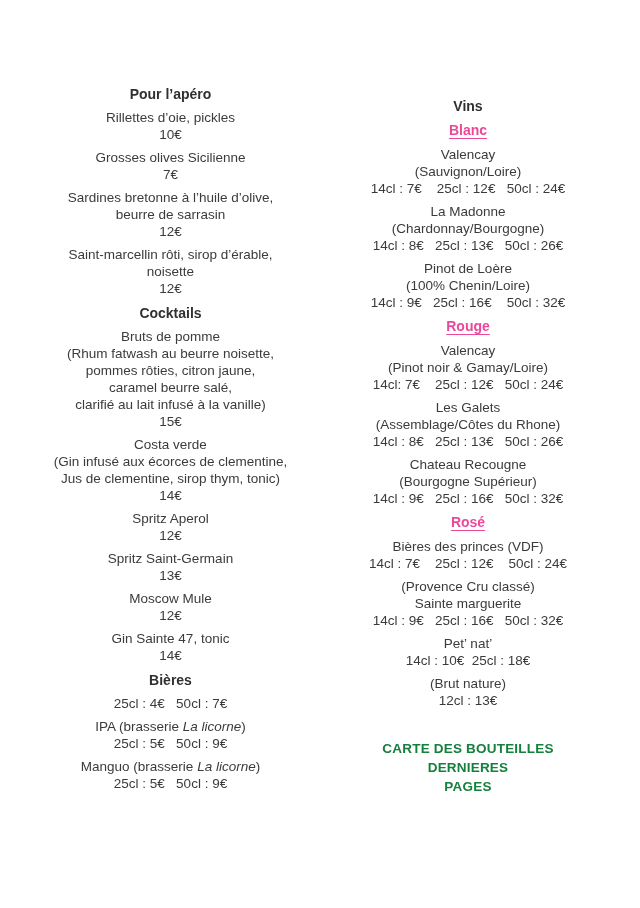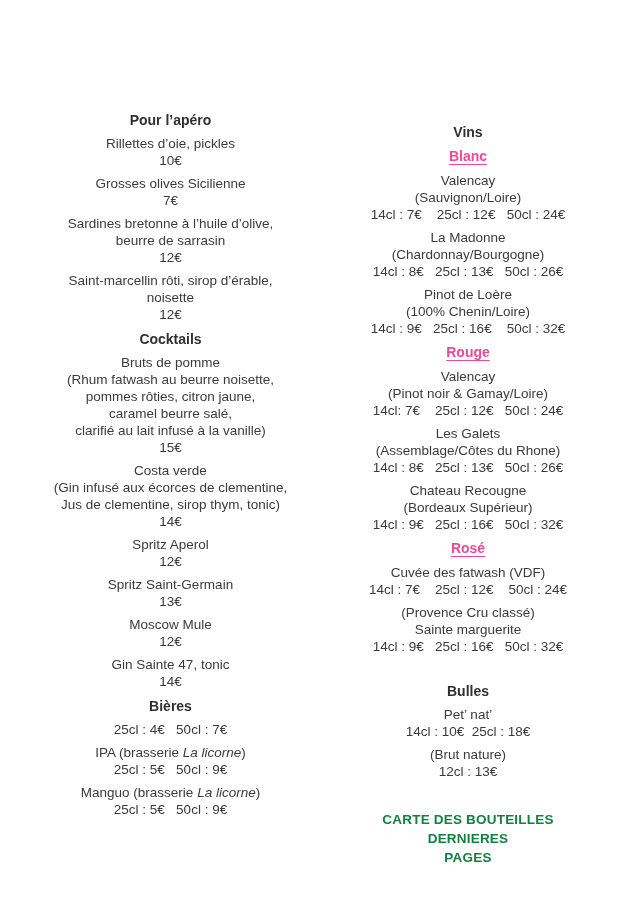--- a/index.html
+++ b/index.html
@@ -4,21 +4,21 @@
 <style>
   * { margin: 0; padding: 0; box-sizing: border-box; }
   html, body { background: #ffffff; }
   body {
     width: 640px;
     min-height: 908px;
     font-family: "Liberation Sans", sans-serif;
     color: #3b3b3b;
     overflow: hidden;
   }
-  .page { display: flex; padding-top: 104px; }
+  .page { display: flex; padding-top: 78px; }
   .col { text-align: center; }
   .col.left  { width: 285px; margin-left: 28px; }
   .col.right { width: 248px; margin-left: 31px; margin-top: 12px; }
 
   .line {
     font-size: 13.5px;
     line-height: 17px;
     white-space: pre-wrap;
   }
   .item { margin-bottom: 6px; }
@@ -155,36 +155,35 @@
       <div class="line">(Pinot noir &amp; Gamay/Loire)</div>
       <div class="line">14cl: 7€    25cl : 12€   50cl : 24€</div>
     </div>
     <div class="item">
       <div class="line">Les Galets</div>
       <div class="line">(Assemblage/Côtes du Rhone)</div>
       <div class="line">14cl : 8€   25cl : 13€   50cl : 26€</div>
     </div>
     <div class="item">
       <div class="line">Chateau Recougne</div>
-      <div class="line">(Bordeaux Supérieur)</div>
+      <div class="line">(Bourgogne Supérieur)</div>
       <div class="line">14cl : 9€   25cl : 16€   50cl : 32€</div>
     </div>
 
     <div class="subsection-title">Rosé</div>
     <div class="item">
-      <div class="line">Cuvée des fatwash (VDF)</div>
+      <div class="line">Bières des princes (VDF)</div>
       <div class="line">14cl : 7€    25cl : 12€    50cl : 24€</div>
     </div>
     <div class="item">
       <div class="line">(Provence Cru classé)</div>
       <div class="line">Sainte marguerite</div>
       <div class="line">14cl : 9€   25cl : 16€   50cl : 32€</div>
     </div>
 
-    <div class="section-title bulles-gap">Bulles</div>
     <div class="item">
       <div class="line">Pet’ nat’</div>
       <div class="line">14cl : 10€  25cl : 18€</div>
     </div>
     <div class="item">
       <div class="line">(Brut nature)</div>
       <div class="line">12cl : 13€</div>
     </div>
 
     <div class="footer-note">CARTE DES BOUTEILLES DERNIERES

